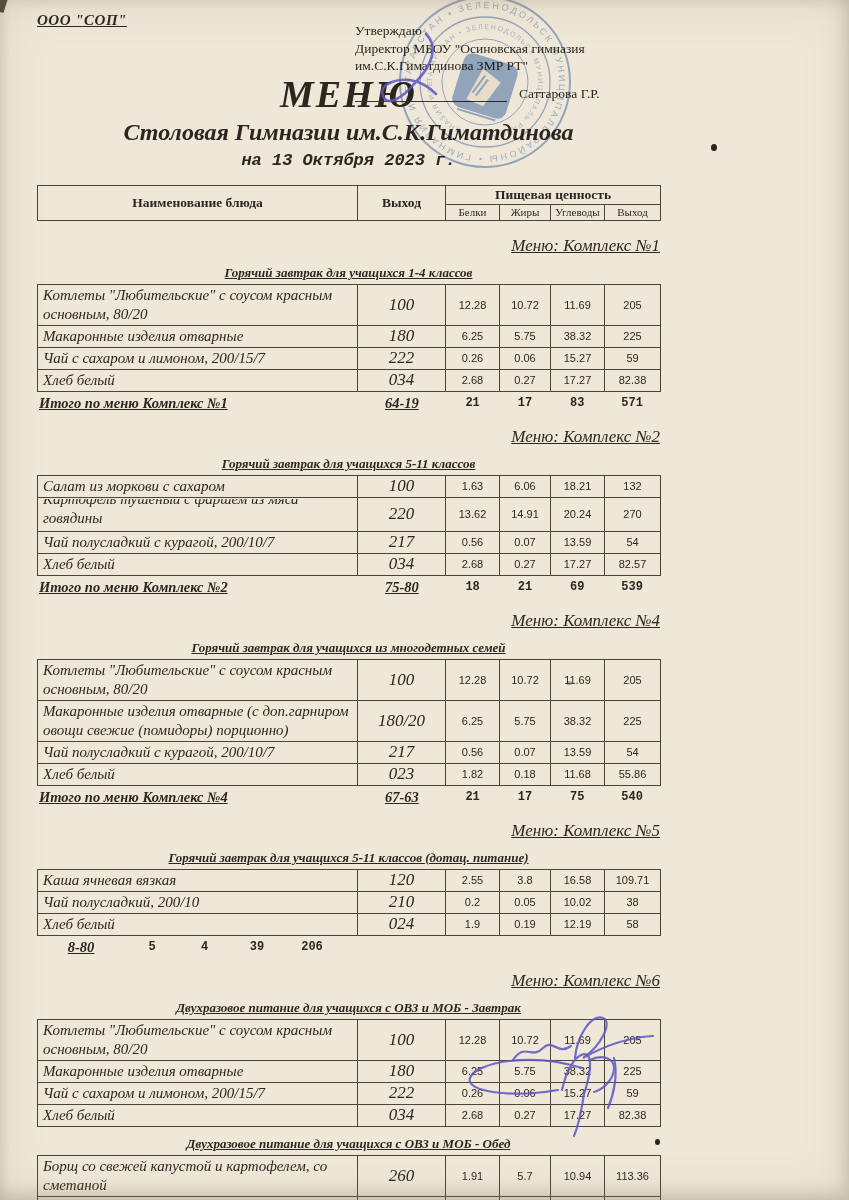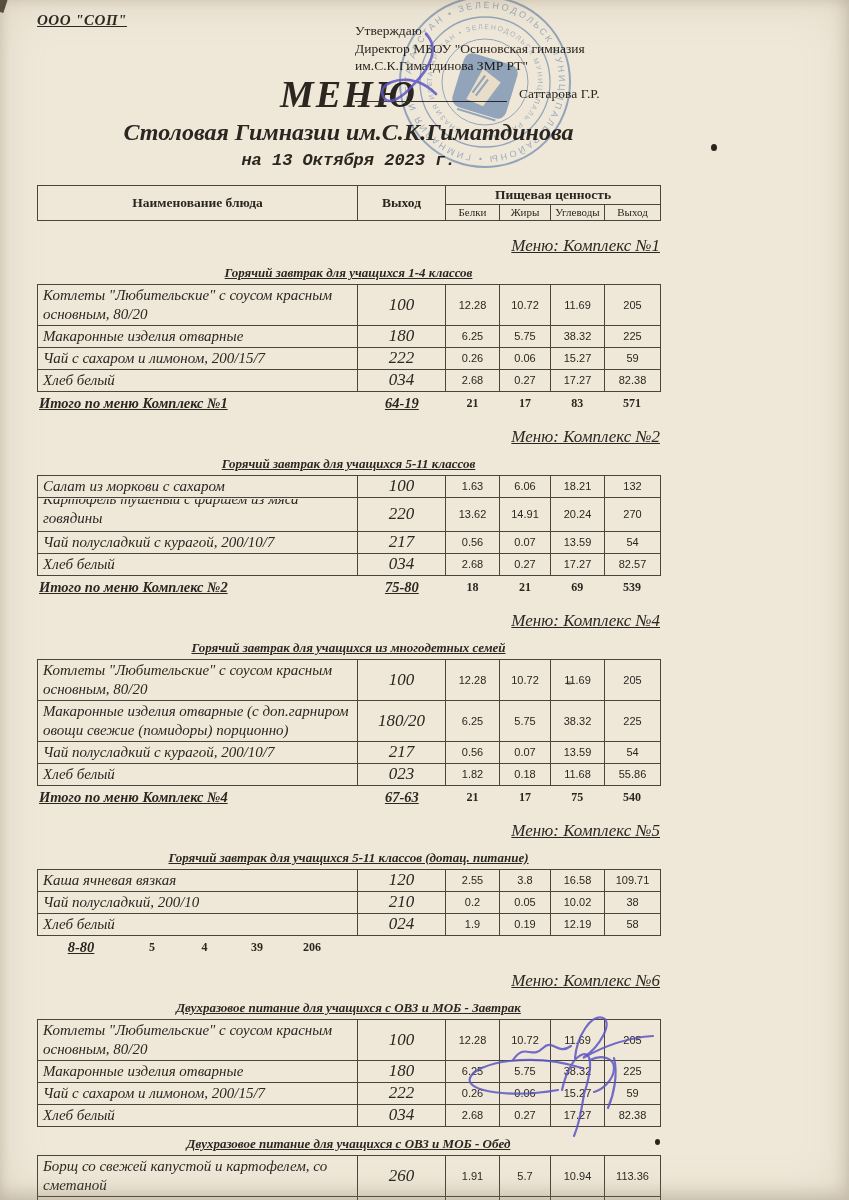--- a/index.html
+++ b/index.html
@@ -36,21 +36,21 @@
   td.val{text-align:center;font-family:"Liberation Sans","DejaVu Sans",sans-serif;font-size:11px;height:21px;}
 
   .sec-title{text-align:right;font-weight:normal;font-style:italic;font-size:17px;
              text-decoration:underline;margin:15px 0 9px;}
   .sec-sub{text-align:center;font-weight:bold;font-style:italic;font-size:13px;
            text-decoration:underline;margin:9px 0 3px;}
 
   .total{display:flex;align-items:center;font-weight:bold;margin:3px 0 1px;}
   .t-label{width:322px;font-style:italic;font-size:14.5px;text-decoration:underline;padding-left:2px;box-sizing:border-box;}
   .t-out{width:88px;text-align:center;font-style:italic;font-size:14.5px;text-decoration:underline;box-sizing:border-box;}
-  .t-val{text-align:center;font-family:Liberation Serif, serif;font-size:12px;font-weight:bold;box-sizing:border-box;}
+  .t-val{text-align:center;font-family:Liberation Mono, monospace;font-size:12px;font-weight:bold;box-sizing:border-box;}
   .t-v0{width:54px}.t-v1{width:51px}.t-v2{width:54px}.t-v3{width:56px}
 
   
   .stamp{position:absolute;left:385px;top:-8px;opacity:.52;mix-blend-mode:multiply;pointer-events:none;}
   .sig{position:absolute;pointer-events:none;}
   .speck{position:absolute;background:#2a241c;border-radius:50%;}
   .corner-mark{position:absolute;left:-3px;top:-4px;width:9px;height:16px;background:#4a4236;transform:rotate(18deg);}
 </style>
 </head>
 <body>

